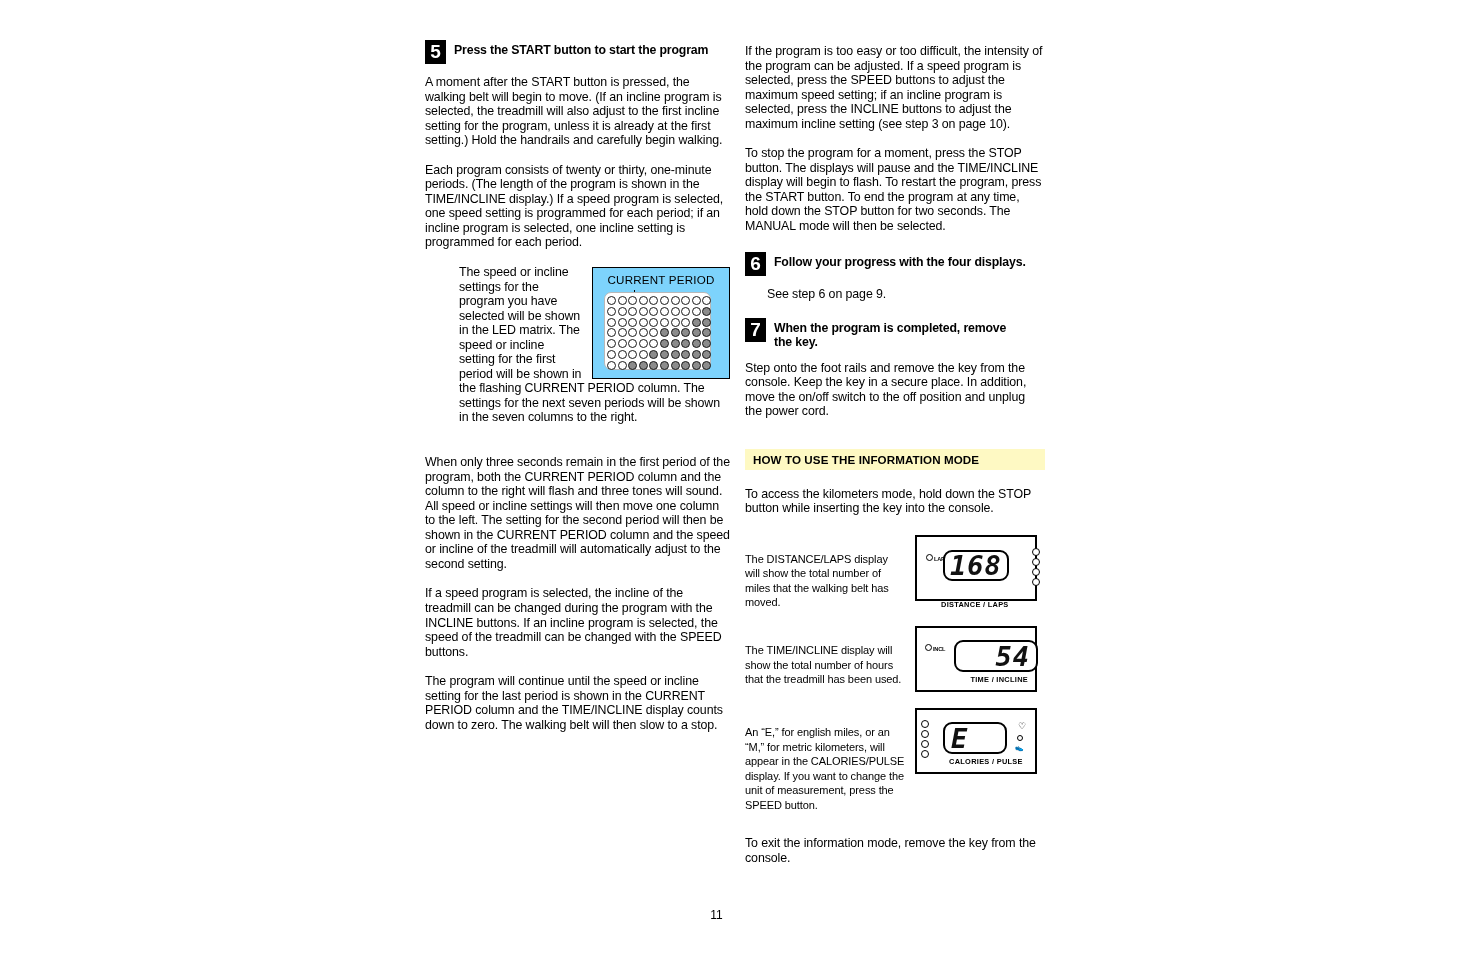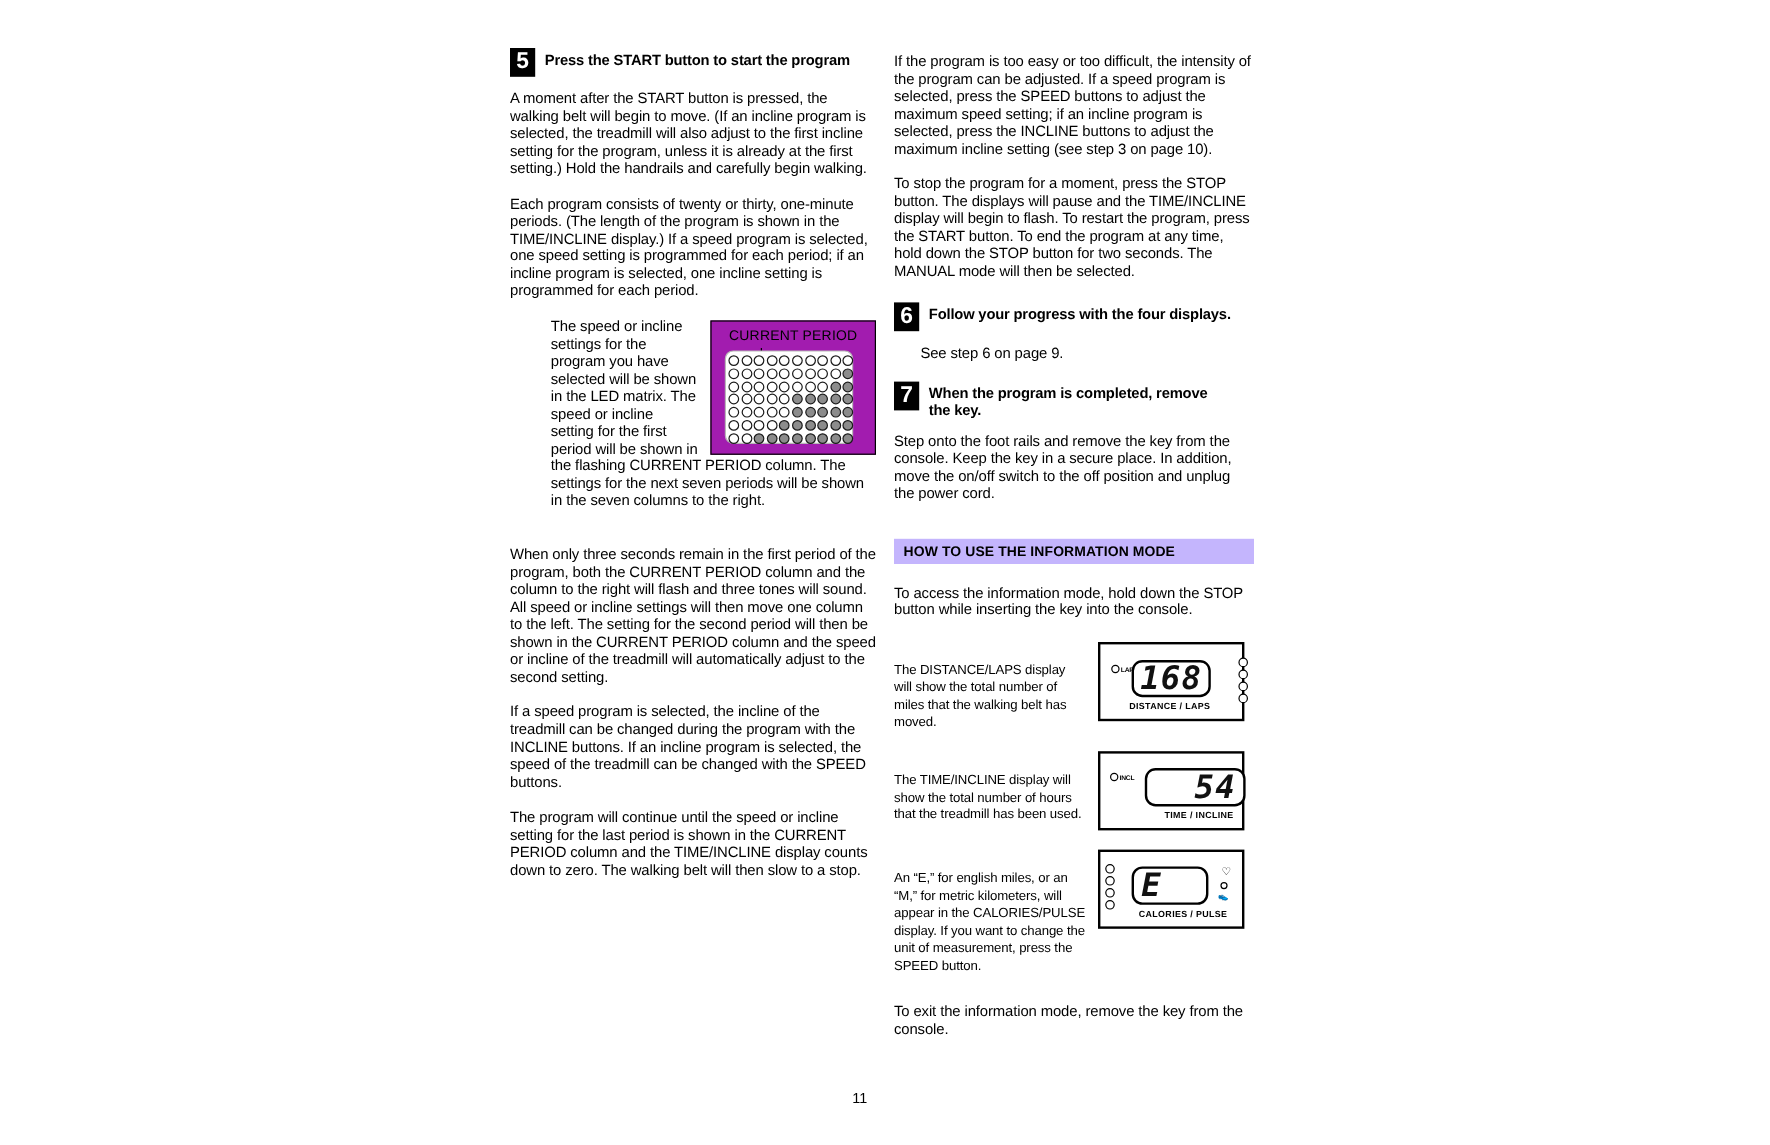--- a/index.html
+++ b/index.html
@@ -76,21 +76,21 @@
     margin-bottom: 0;
   }
   .led-figure {
     float: right;
     width: 138px;
     height: 112px;
     border: 1px solid #000;
     margin-left: 9px;
     margin-top: 2px;
     position: relative;
-    background: #a21caf;
+    background: #7dd3fc;
   }
   .led-caption {
     text-align: center;
     font-size: 11.6px;
     letter-spacing: 0.2px;
     margin-top: 5px;
   }
   .led-pointer {
     position: absolute;
     left: 41px;
@@ -121,21 +121,21 @@
     margin-right: 1.6px;
     flex: 0 0 auto;
   }
   .led-dot.on {
     background: #8c8c8c;
   }
   .clearfix::after { content: ""; display: block; clear: both; }
 
   
   .section-bar {
-    background: #c4b5fd;
+    background: #fef9c3;
     height: 21px;
     line-height: 21px;
     font-size: 11.6px;
     font-weight: bold;
     letter-spacing: 0.1px;
     padding-left: 8px;
     margin-bottom: 17px;
   }
 
   
@@ -218,21 +218,21 @@
   }
   .shoe-icon {
     position: absolute;
     font-size: 7px;
     line-height: 1;
   }
 
   
   #lcd1 { left: 26px; top: 13px; width: 66px; height: 31px; }
   #lcd1 .lcd-digits { text-align: center; }
-  #lab1 { left: 24px; top: 47px; }
+  #lab1 { left: 24px; top: 63px; }
   #led1 { left: 9px; top: 17px; }
   #led1lab { left: 17px; top: 19px; }
   #sideleds1 { right: -5px; top: 11px; }
 
   
   #lcd2 { left: 37px; top: 12px; width: 84px; height: 32px; }
   #lcd2 .lcd-digits { text-align: right; padding-right: 6px; }
   #lab2 { right: 7px; top: 47px; }
   #led2 { left: 8px; top: 16px; }
   #led2lab { left: 16px; top: 18px; }
@@ -390,21 +390,21 @@
     <div class="step">
       <div class="step-row">
         <div class="step-num">7</div>
         <div class="step-title" style="width:248px;">When the program is completed, remove the key.</div>
       </div>
     </div>
     <p class="body indent-r" style="margin-top:11px;margin-bottom:30px;">Step onto the foot rails and remove the key from the console. Keep the key in a secure place. In addition, move the on/off switch to the off position and unplug the power cord.</p>
 
     <div class="section-bar">HOW TO USE THE INFORMATION MODE</div>
 
-    <p class="body" style="margin-bottom:19px;">To access the information mode, hold down the STOP button while inserting the key into the console.</p>
+    <p class="body" style="margin-bottom:19px;">To access the kilometers mode, hold down the STOP button while inserting the key into the console.</p>
 
     <div class="disp-row">
       <div class="disp-text">The DISTANCE/LAPS display will show the total number of miles that the walking belt has moved.</div>
       <div class="disp-fig">
         <div class="tiny-led" id="led1"></div>
         <div class="tiny-led-label" id="led1lab">LAPS</div>
         <div class="lcd" id="lcd1">
           <div class="lcd-digits">168</div>
         </div>
         <div class="sub-label" id="lab1">DISTANCE / LAPS</div>

